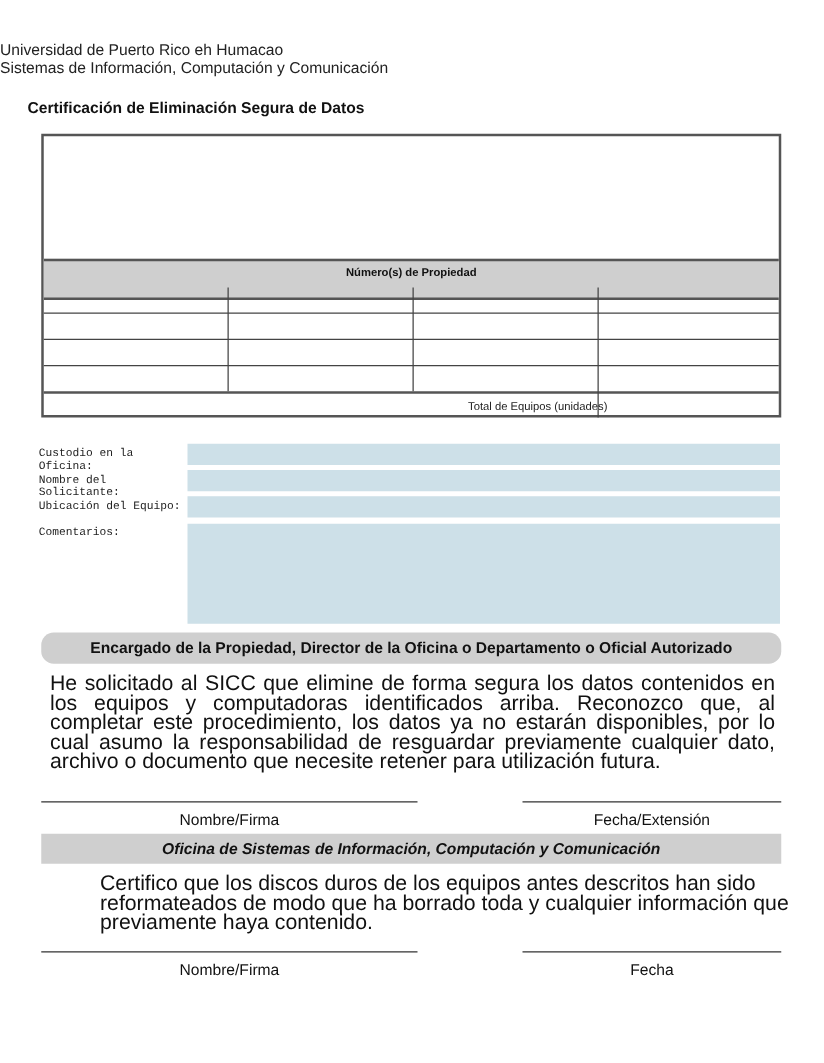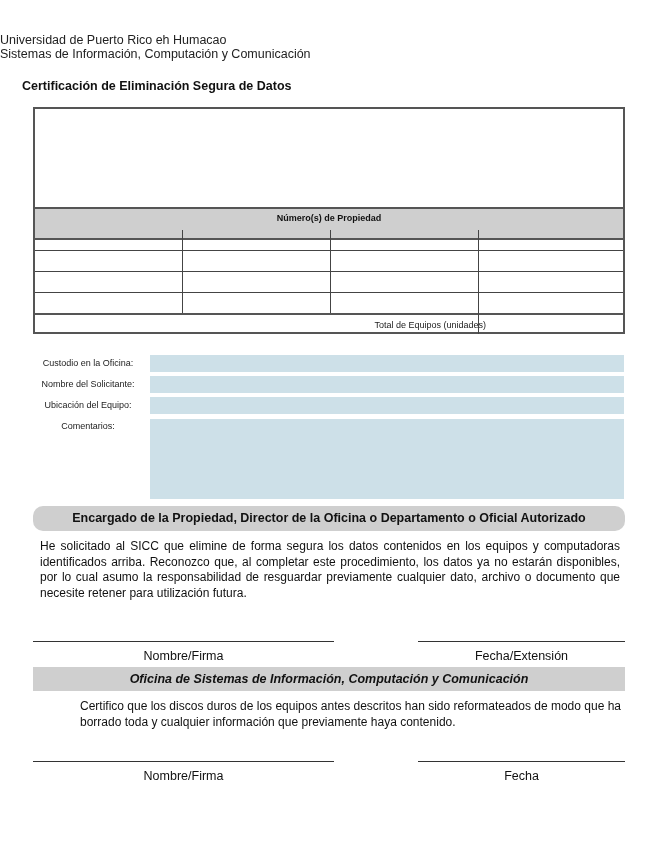--- a/index.html
+++ b/index.html
@@ -12,25 +12,25 @@
   .title { left:0; width:659px; top:78px; font-size:12.5px; font-weight:bold; line-height:16px;margin-left:22px; }
 
   .tbl { left:33px; top:107px; width:592px; height:227px; border:2px solid #555; box-sizing:border-box; }
   .band { position:absolute; left:0; right:0; background:#cfcfcf; border-top:2px solid #555; border-bottom:2px solid #555;
           font-size:9px; font-weight:bold; text-align:center; box-sizing:border-box; }
   .hline { position:absolute; left:0; right:0; height:1px; background:#444; }
   .vline { position:absolute; width:1px; background:#444; }
   .cell { position:absolute; }
   .total-label { position:absolute; font-size:9px; color:#222; text-align:right; }
 
-  .flabel { font-size:9px; color:#222; text-align:center; width:114px; left:31px; }
+  .flabel { font-size:9px; color:#222; text-align:left; width:114px; left:31px;font-family:Liberation Mono, monospace; }
   .field { left:150px; width:474px; background:#cde0e8; }
 
   .gray-band { left:33px; width:592px; background:#cfcfcf; font-weight:bold; font-size:12.5px; text-align:center; }
-  .para { left:40px; width:580px; font-size:12px; line-height:15.5px; color:#111; text-align:justify; }
+  .para { left:40px; width:580px; font-size:17px; line-height:15.5px; color:#111; text-align:justify; }
   .para-left { text-align:left; }
   .sig-line { height:1px; background:#333; }
   .sig-label { font-size:12.5px; color:#111; text-align:center; }
 </style>
 </head>
 <body>
 
 <div class="abs center hdr1">Universidad de Puerto Rico eh Humacao</div>
 <div class="abs center hdr2">Sistemas de Información, Computación y Comunicación</div>
 <div class="abs center title">Certificación de Eliminación Segura de Datos</div>

